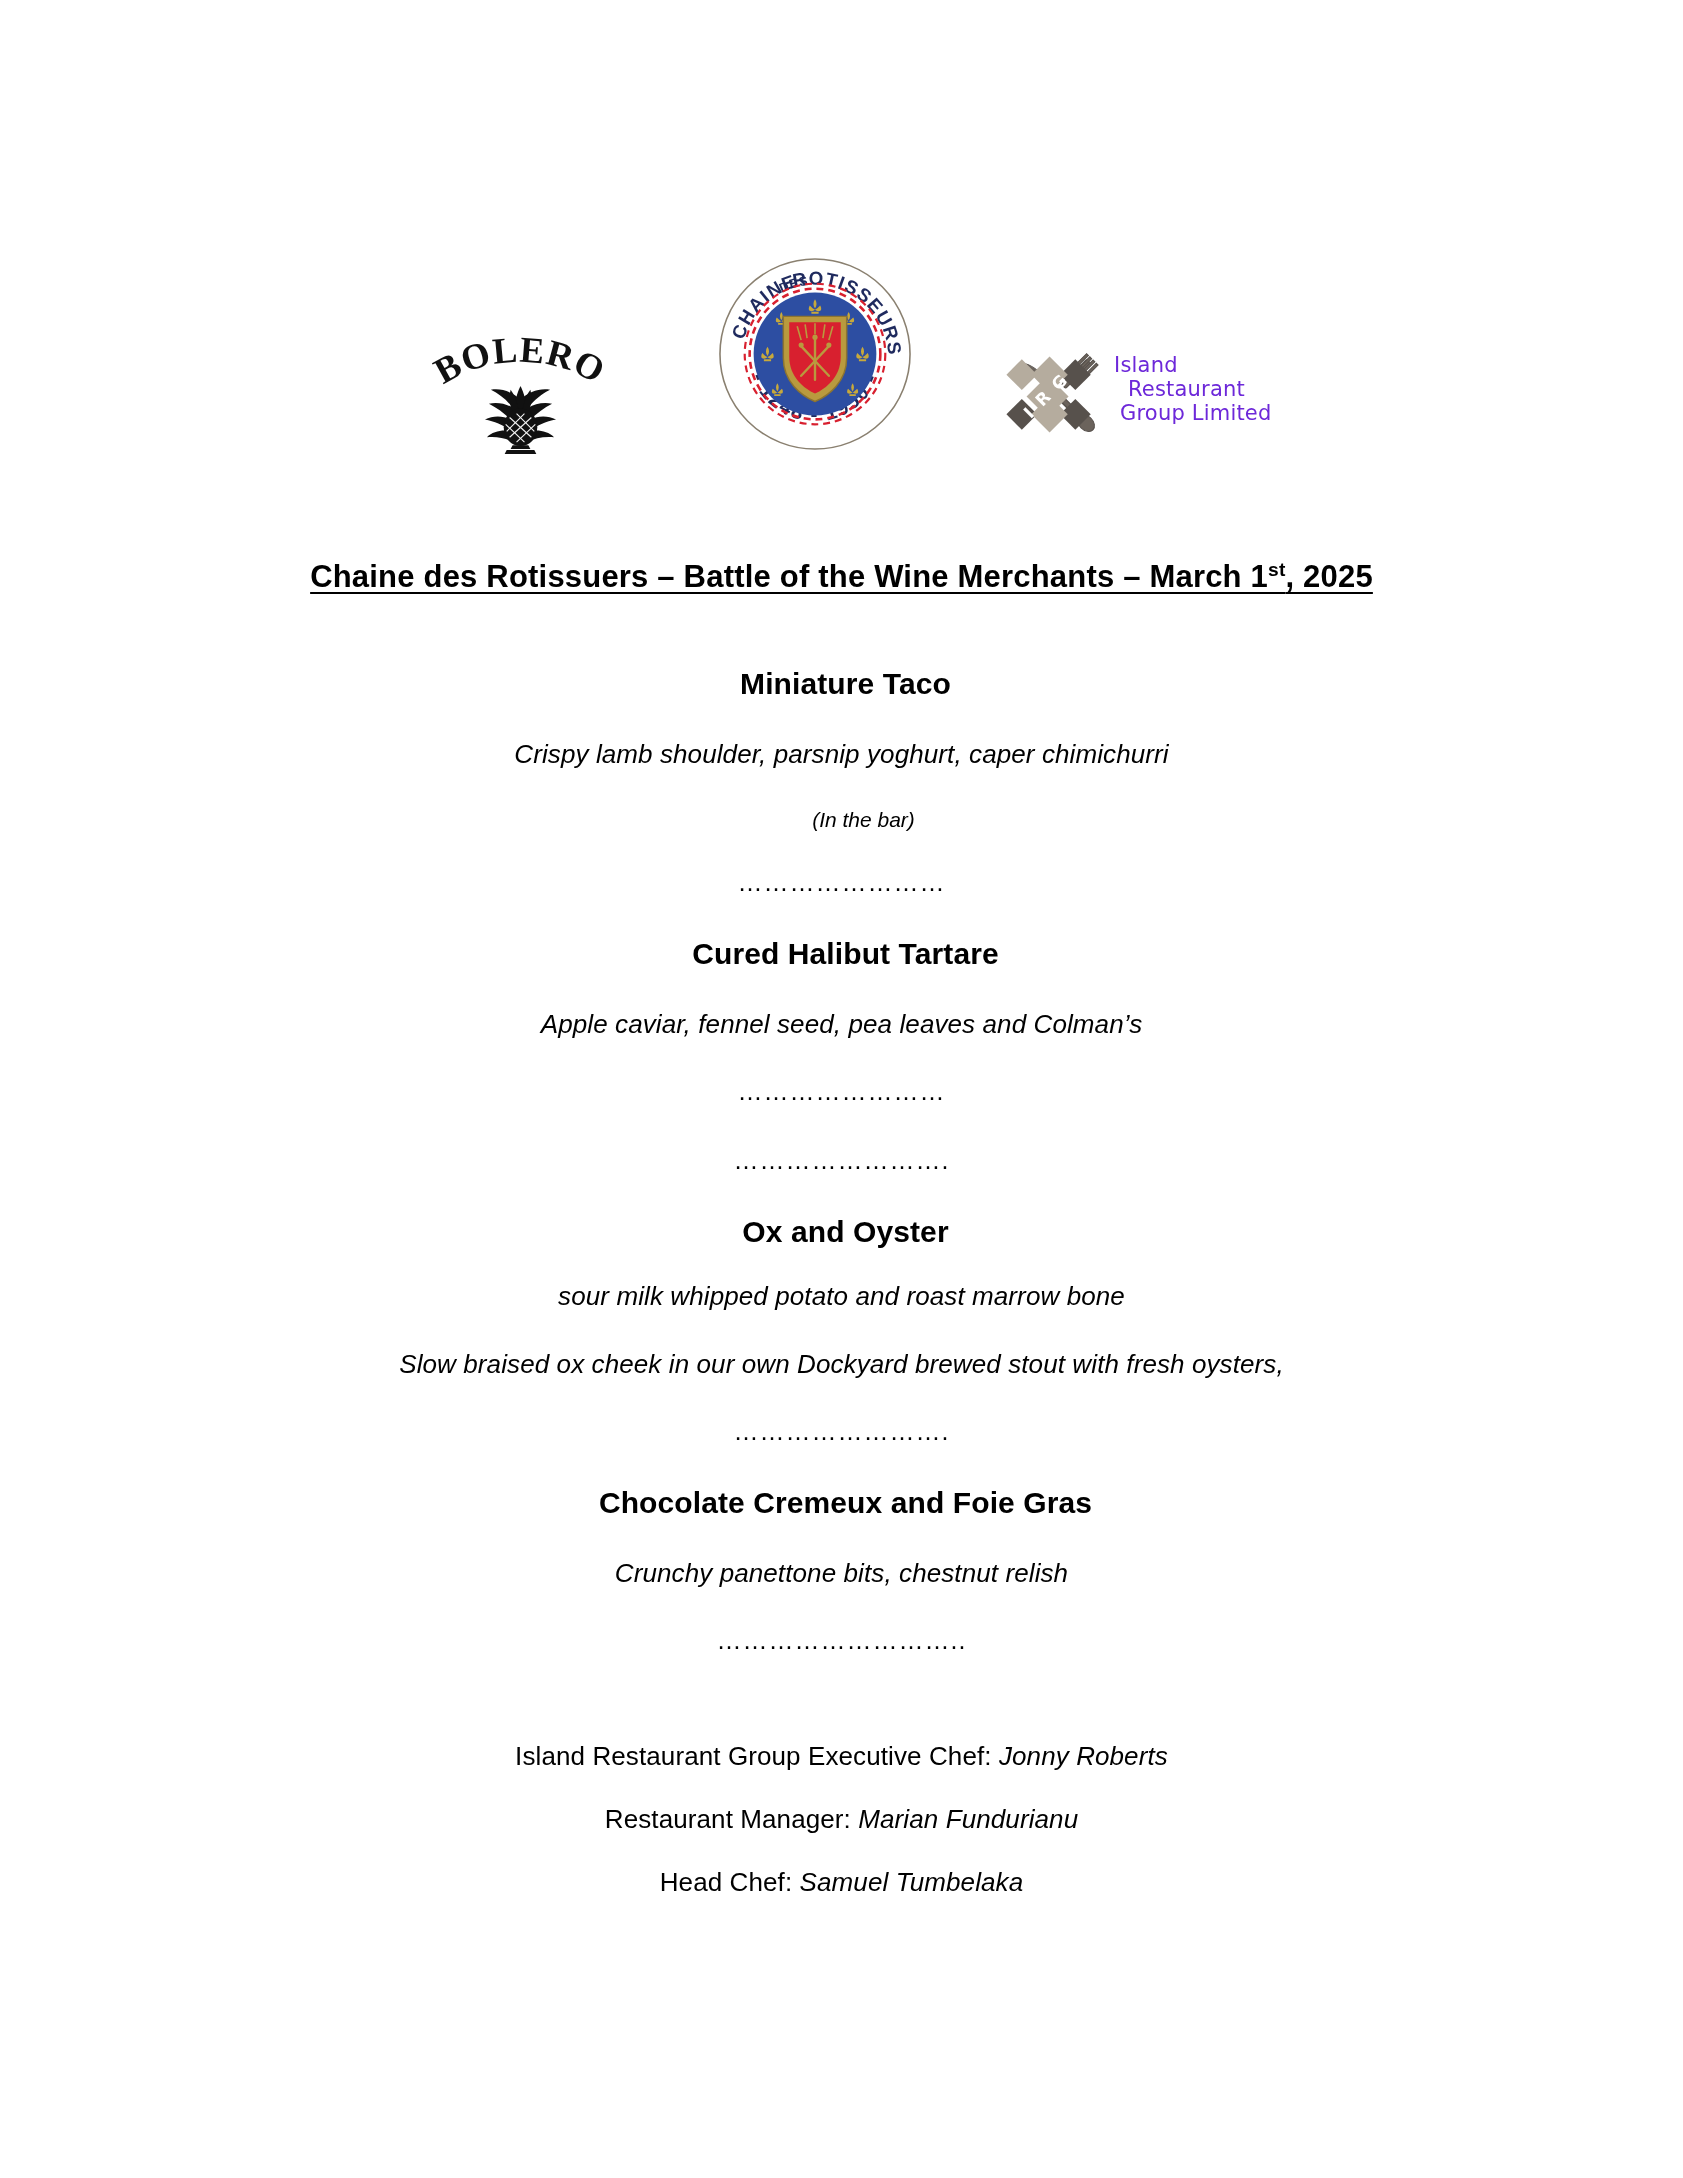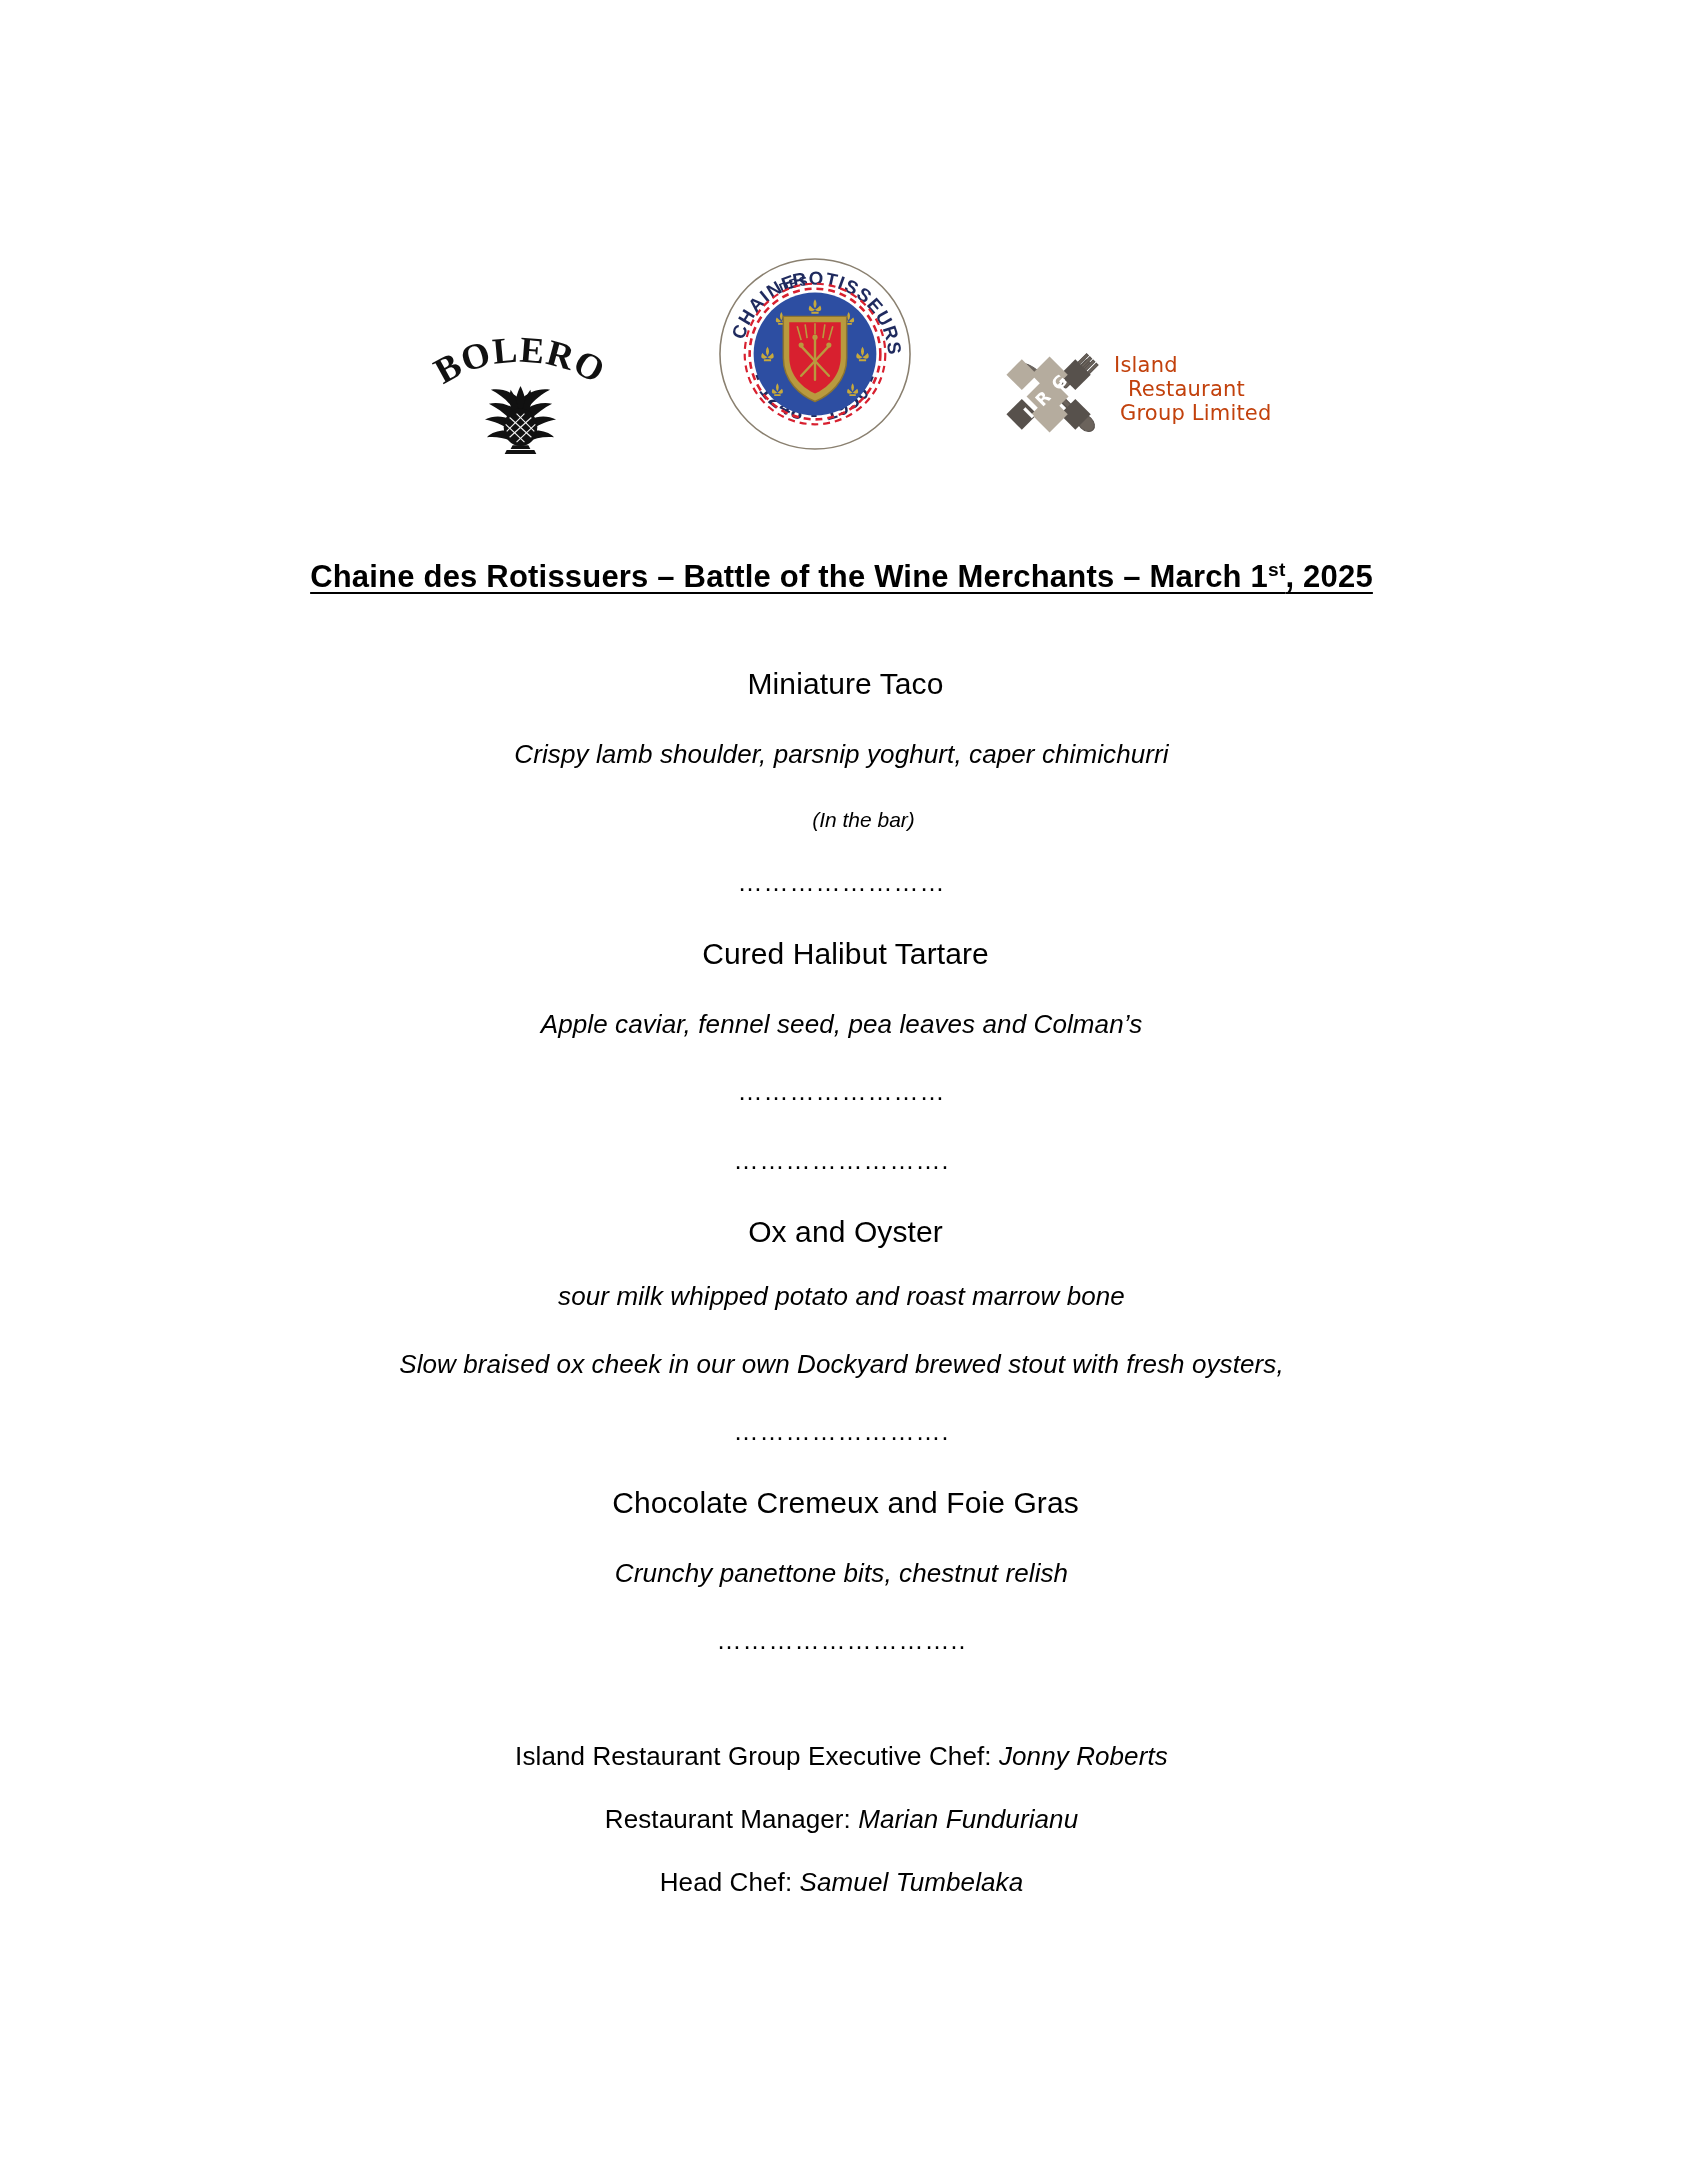--- a/index.html
+++ b/index.html
@@ -88,21 +88,21 @@
   .irg-text {
     position: absolute;
     left: 111px;
     top: 12px;
     width: 178px;
     line-height: 1.14;
   }
   .irg-text div {
     font-family: "DejaVu Sans", sans-serif;
     font-size: 21px;
-    color: #c2410c;
+    color: #6d28d9;
     letter-spacing: 0.2px;
     white-space: nowrap;
   }
   .irg-line-2 { padding-left: 14px; }
   .irg-line-3 { padding-left: 6px; }
 
   
   .doc-title {
     position: absolute;
     top: 559px;
@@ -129,21 +129,21 @@
   .menu {
     position: absolute;
     top: 669px;
     left: 0;
     width: 1683px;
     text-align: center;
   }
   .course { width: 100%; }
   .course-name {
     font-size: 30px;
-    font-weight: 400;
+    font-weight: 700;
     line-height: 1.0;
     margin: 0 0 42px 8px;
     letter-spacing: 0.1px;
   }
   .course-desc {
     font-size: 26px;
     font-style: italic;
     line-height: 1.0;
     margin: 0 0 42px 0;
     letter-spacing: 0.1px;

